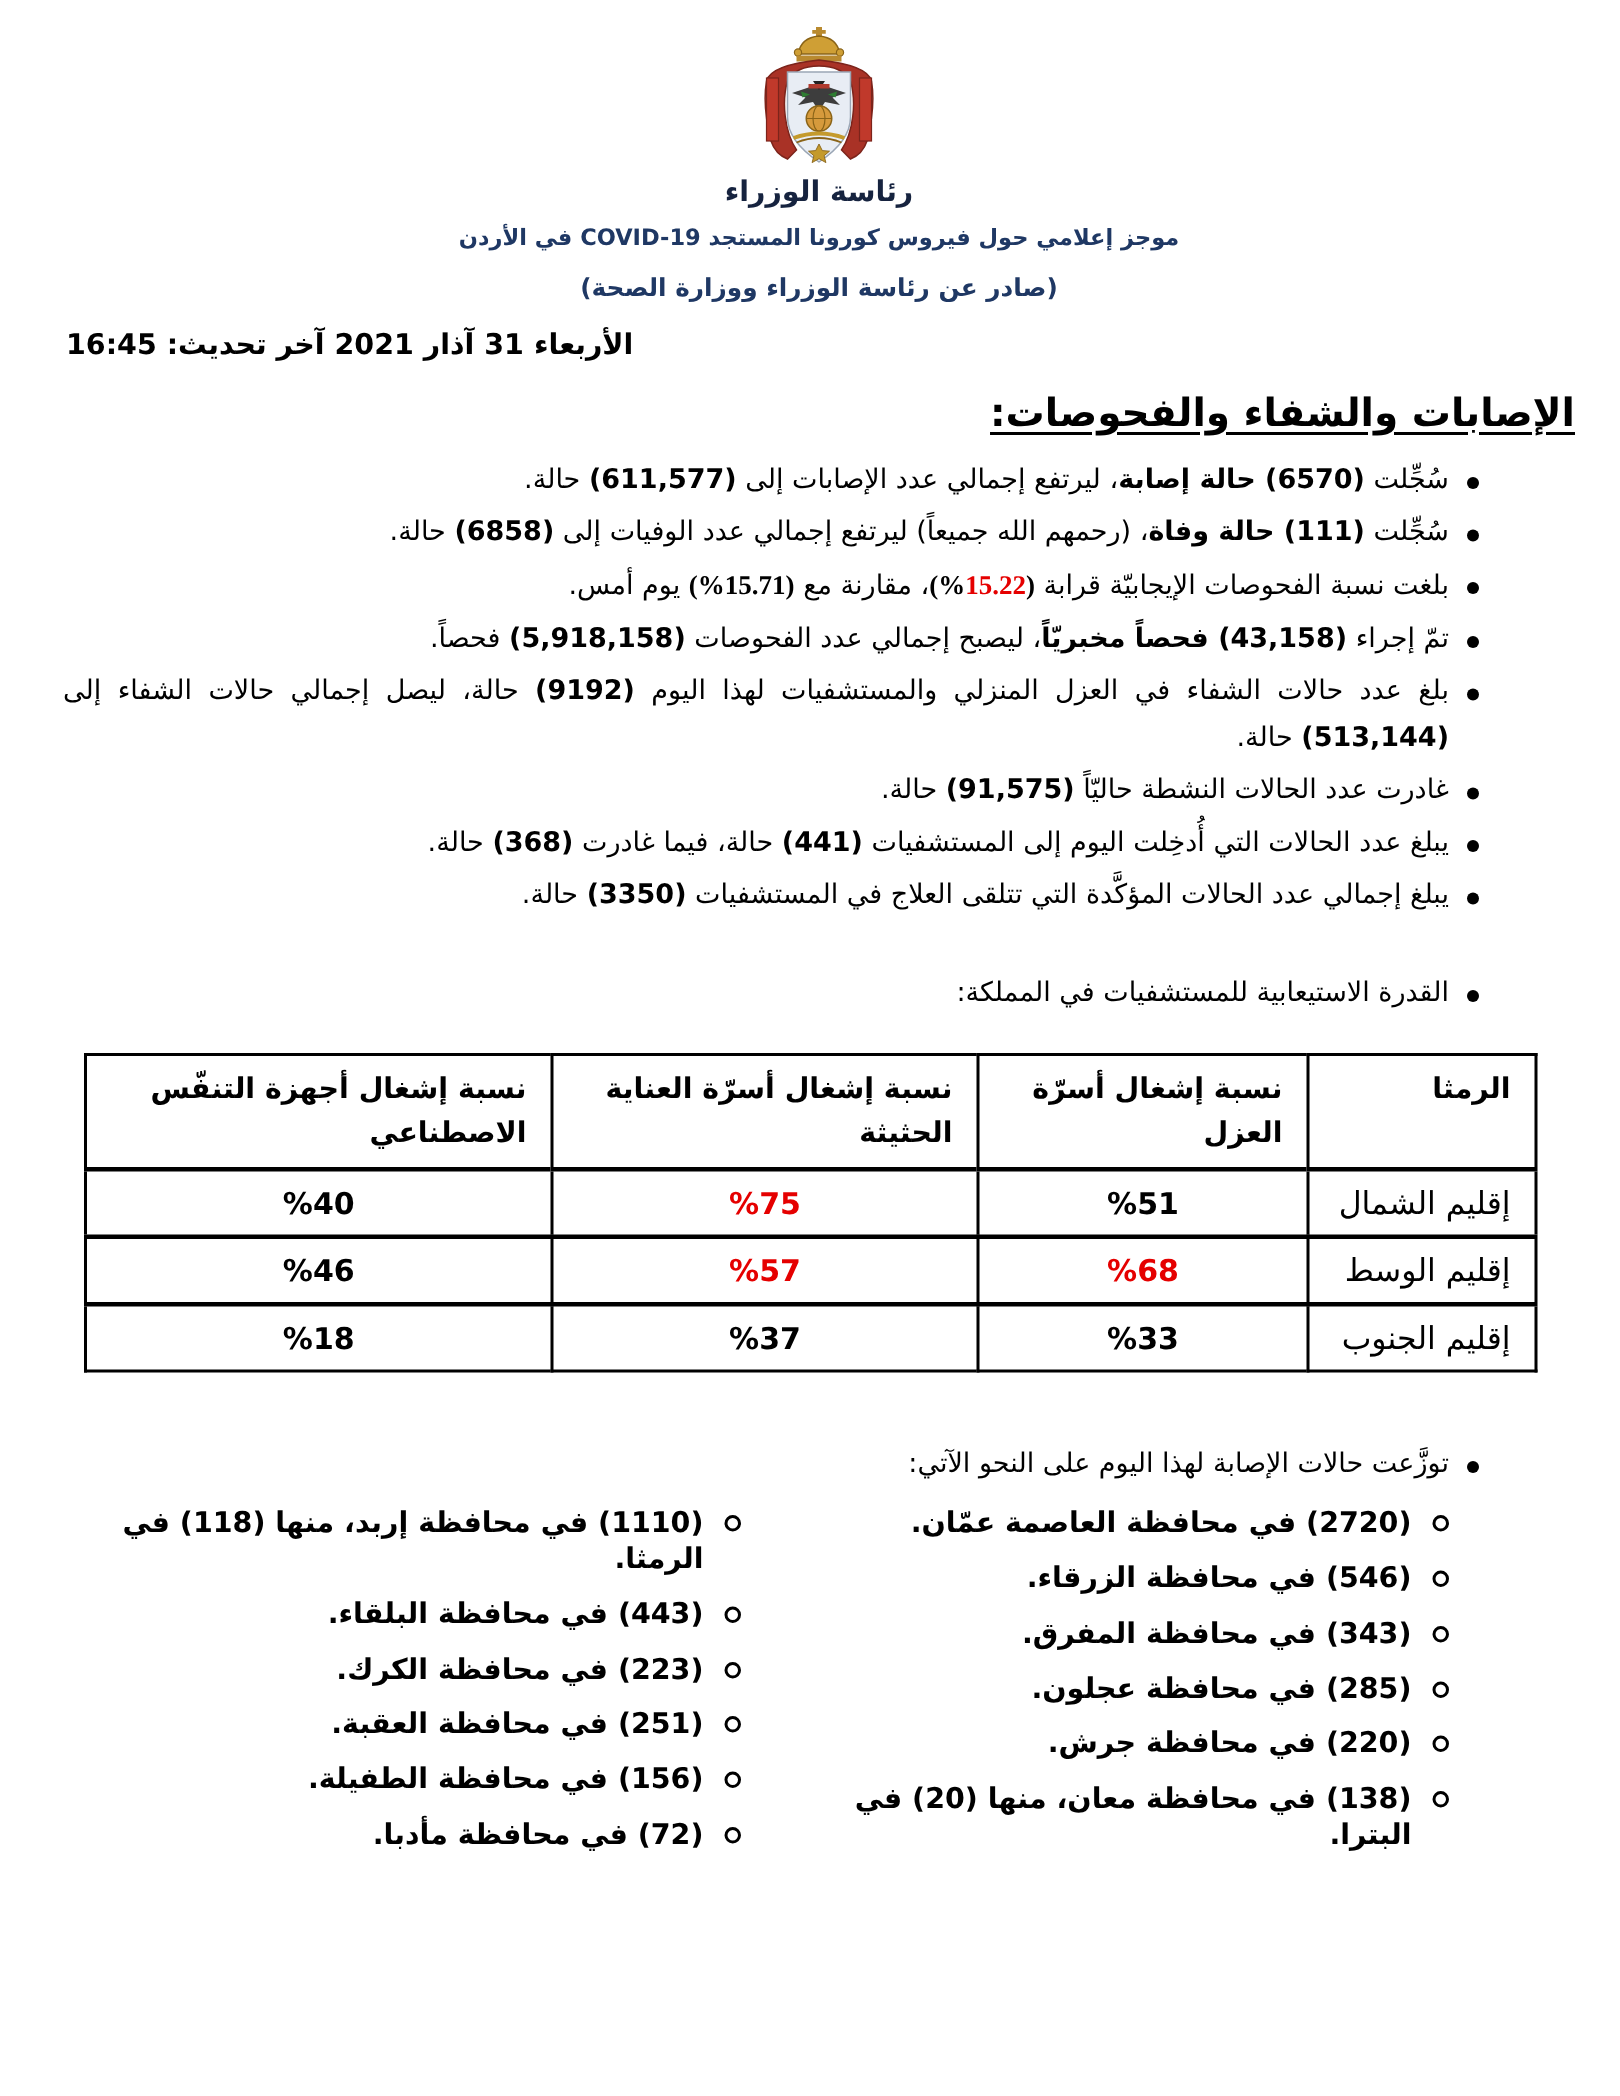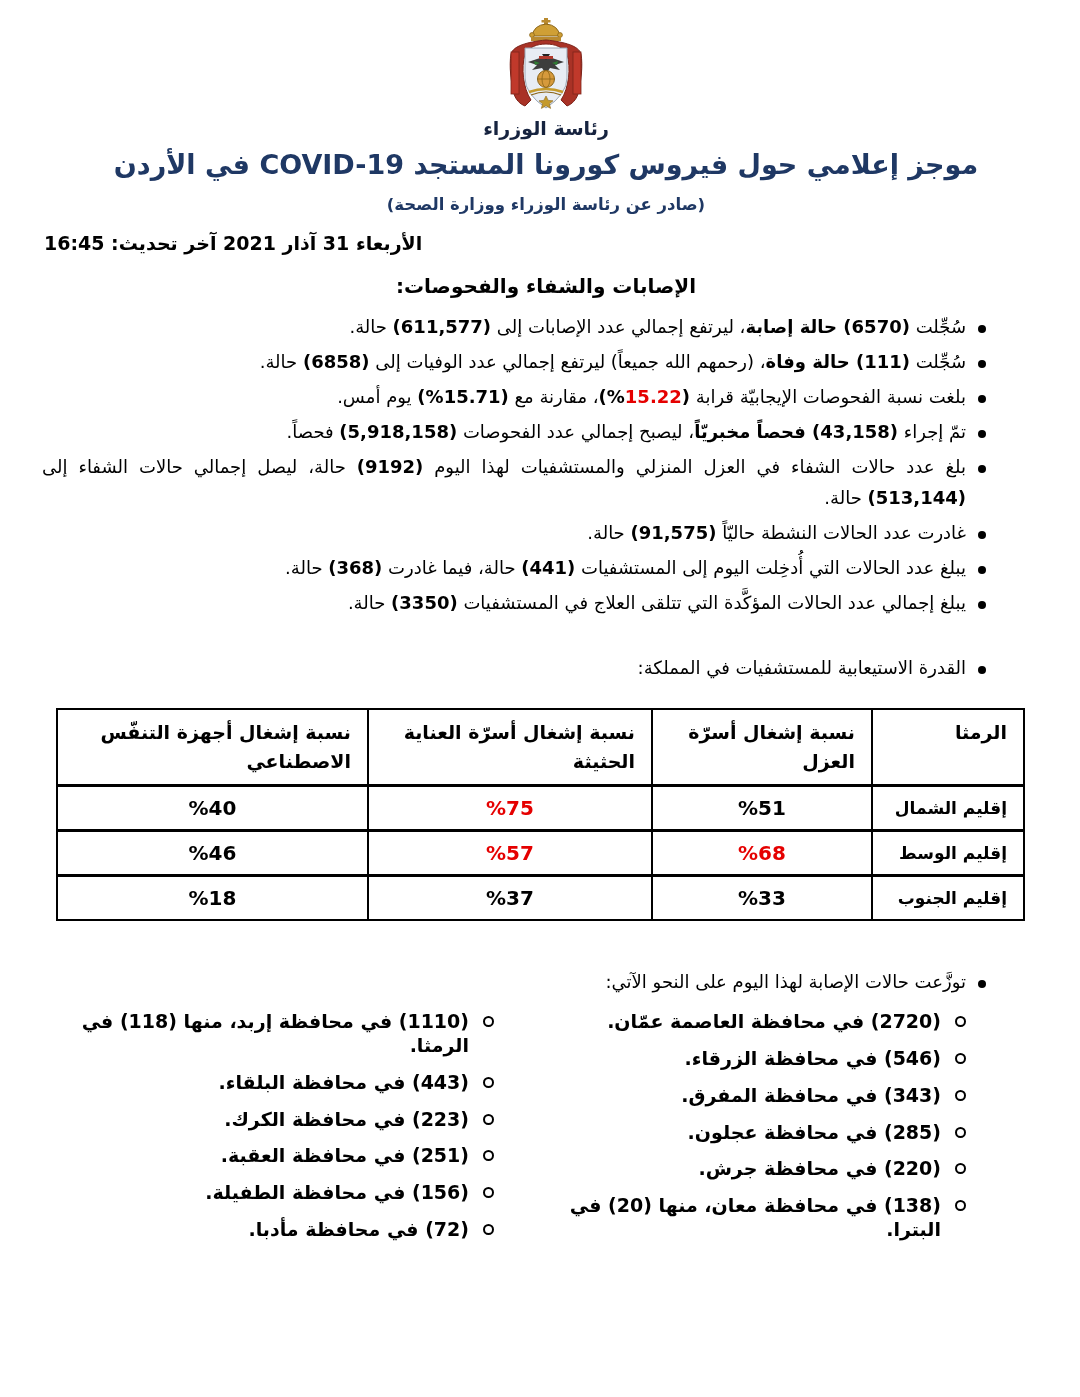--- a/index.html
+++ b/index.html
@@ -7,49 +7,49 @@
     width:1080px;height:1397px;background:#ffffff;color:#000;
     font-family:"DejaVu Sans","Liberation Sans",sans-serif;
     overflow:hidden;
   }
   .page{direction:rtl;padding:12px 30px 0 30px;box-sizing:border-box;width:1068px;}
   
   .doc-header{text-align:center;}
   .logo{display:inline-block;margin-top:4px;}
   .logo svg{display:block;margin:0 auto;}
   .logo-text{font-size:19px;font-weight:bold;color:#16233f;margin-top:1px;letter-spacing:0;}
-  .title{font-size:27px;font-weight:bold;color:#1f3864;margin:10px 0 0 0;}
+  .title{font-size:15px;font-weight:bold;color:#1f3864;margin:10px 0 0 0;}
   .subtitle{font-size:16.5px;font-weight:bold;color:#1f3864;margin-top:15px;}
   .date-line{text-align:left;font-weight:bold;font-size:19px;margin-top:18px;padding-left:2px;}
-  .section{font-size:20px;font-weight:bold;text-underline-offset:4px;margin:20px 0 14px 0;text-align:center;}
+  .section{font-size:26px;font-weight:bold;text-decoration:underline;text-underline-offset:4px;margin:20px 0 14px 0;text-align:right;}
   
   ul.bullets{list-style:none;margin:0;padding:0 62px 0 0;}
   ul.bullets li{
     position:relative;padding-right:22px;font-size:18px;line-height:1.72;
     margin-bottom:4px;text-align:justify;
   }
   ul.bullets li::before{
     content:"";position:absolute;right:2px;top:13px;width:8px;height:8px;
     border-radius:50%;background:#000;
   }
   ul.bullets li.gap-top{margin-top:34px;}
   .b{font-weight:bold;}
   .red{color:#e50000;}
-  .num{white-space:nowrap;}
+  .num{white-space:nowrap;font-family:Liberation Serif, serif;}
   
   table.cap{
     border-collapse:collapse;direction:rtl;width:967px;
     margin:24px 25px 0 0;table-layout:fixed;
   }
   table.cap th,table.cap td{border:2px solid #000;}
   table.cap thead th{
     font-size:19px;font-weight:bold;text-align:right;vertical-align:top;
     padding:8px 16px 8px 6px;line-height:1.55;border-bottom:3px solid #000;
   }
-  table.cap tbody th.region{font-size:17px;font-weight:bold;text-align:right;padding:9px 16px;}
+  table.cap tbody th.region{font-size:21px;font-weight:normal;text-align:right;padding:9px 16px;}
   table.cap tbody td.pct{direction:ltr;text-align:center;font-size:20px;font-weight:bold;padding:9px 6px;}
   table.cap tbody tr{border-top:3px solid #000;}
   
   ul.bullets.dist-intro{margin-top:46px;}
   .dist-grid{display:flex;direction:rtl;margin-top:12px;}
   .dist-col{width:50%;box-sizing:border-box;}
   .dist-col.right{padding-right:82px;}
   .dist-col.left{padding-right:50px;}
   .dist-item{
     position:relative;padding-right:27px;font-weight:bold;font-size:19px;

